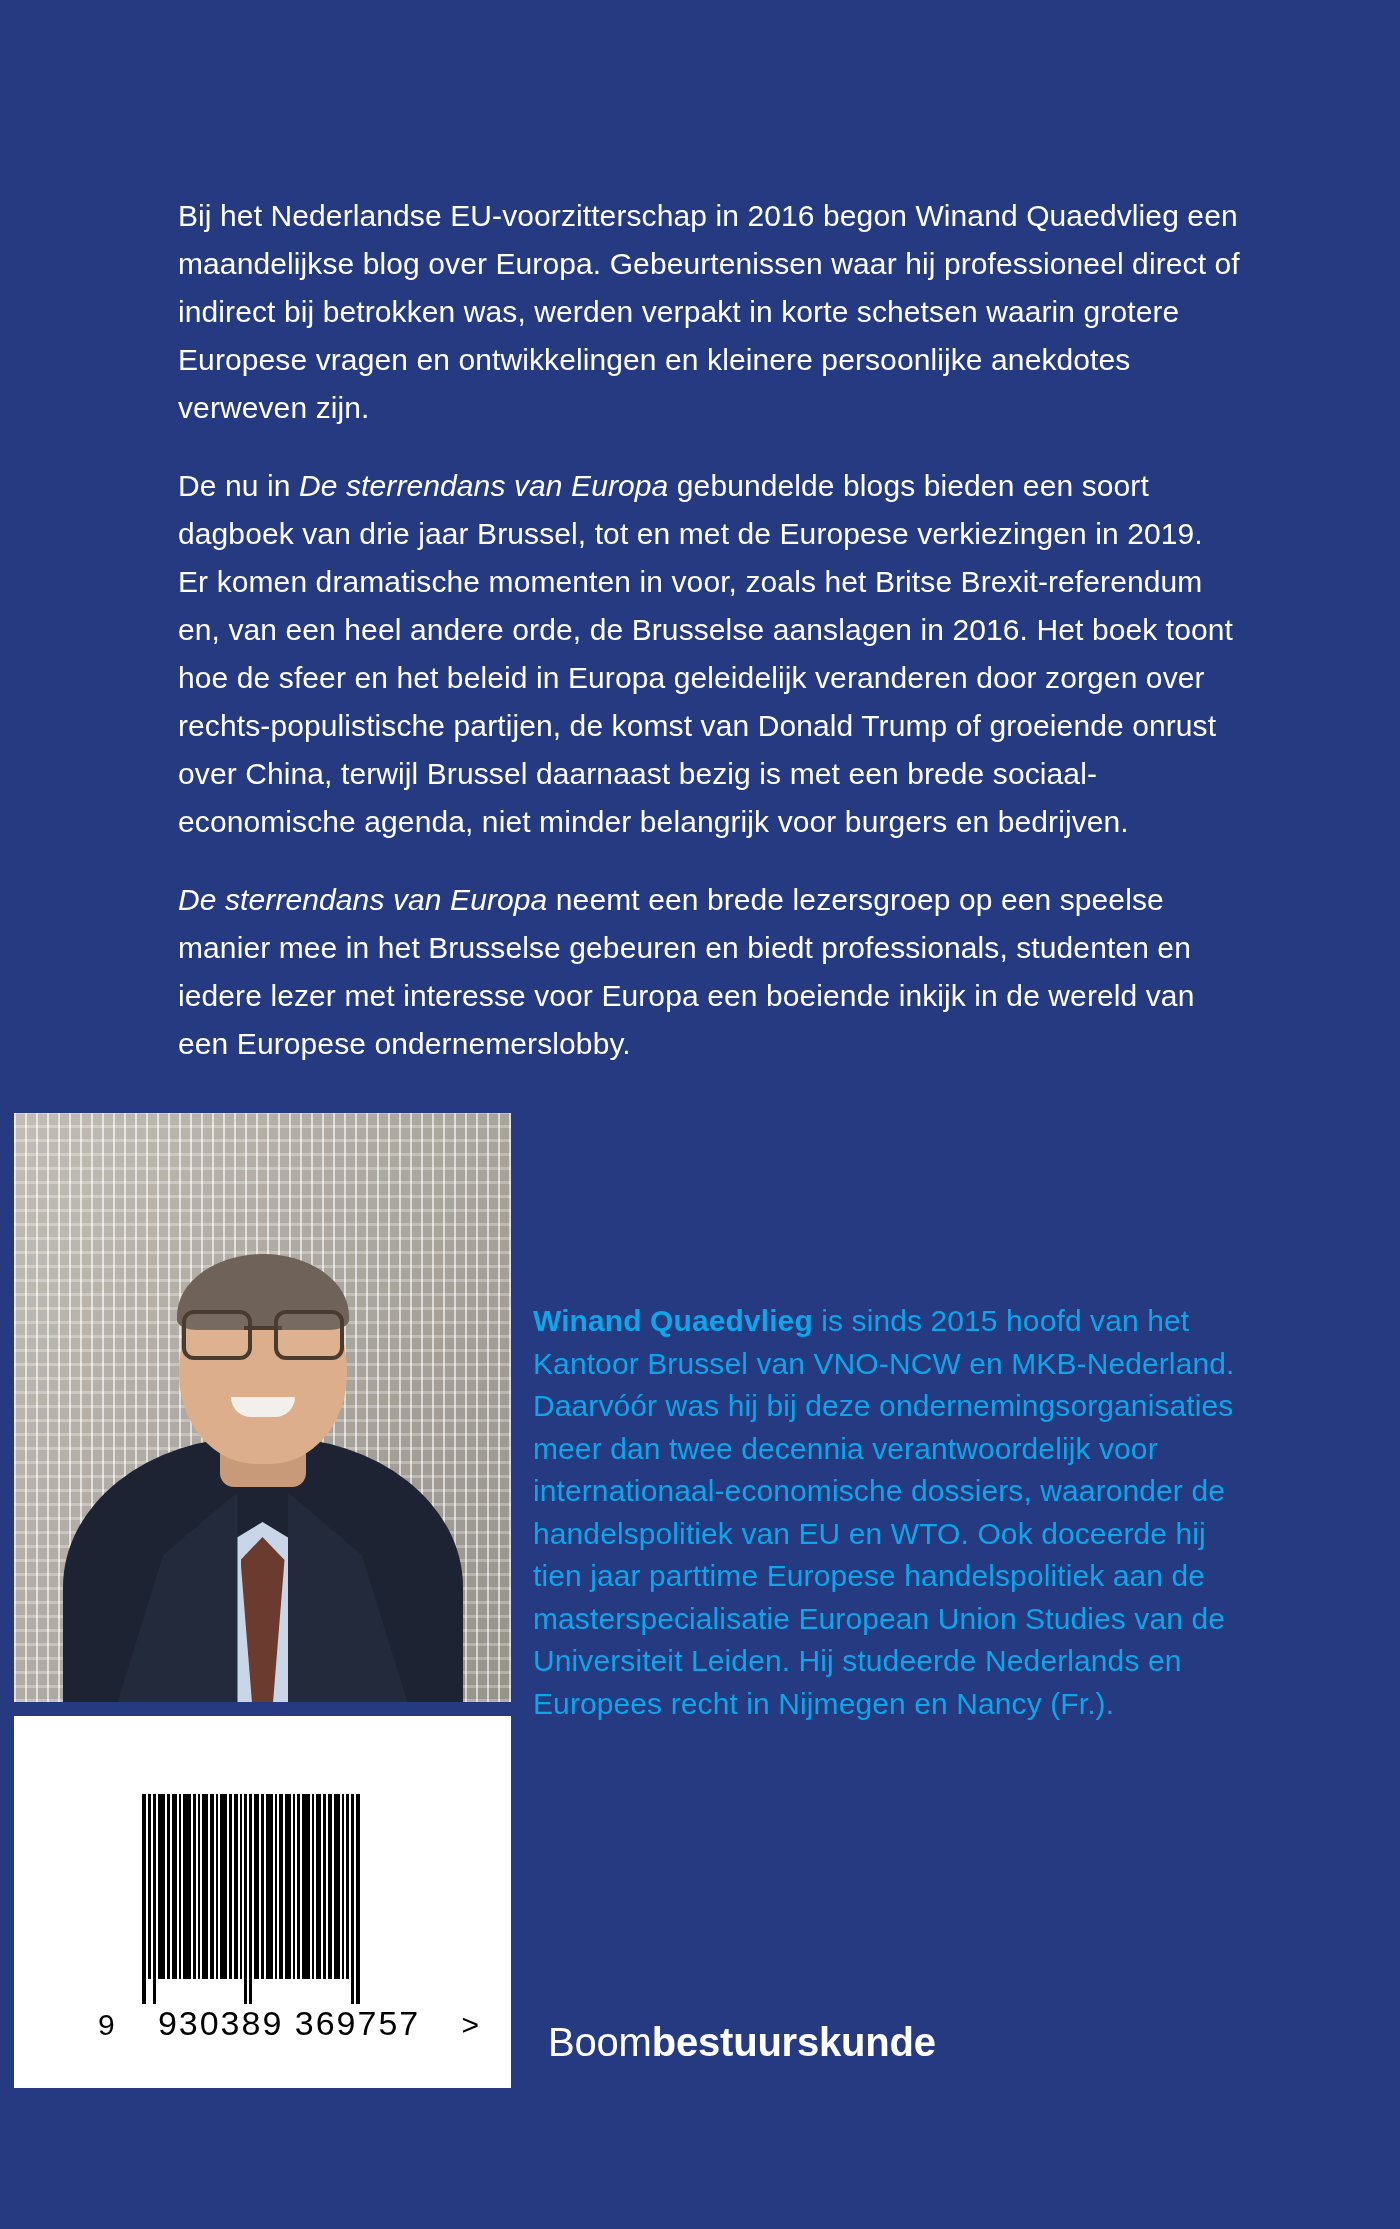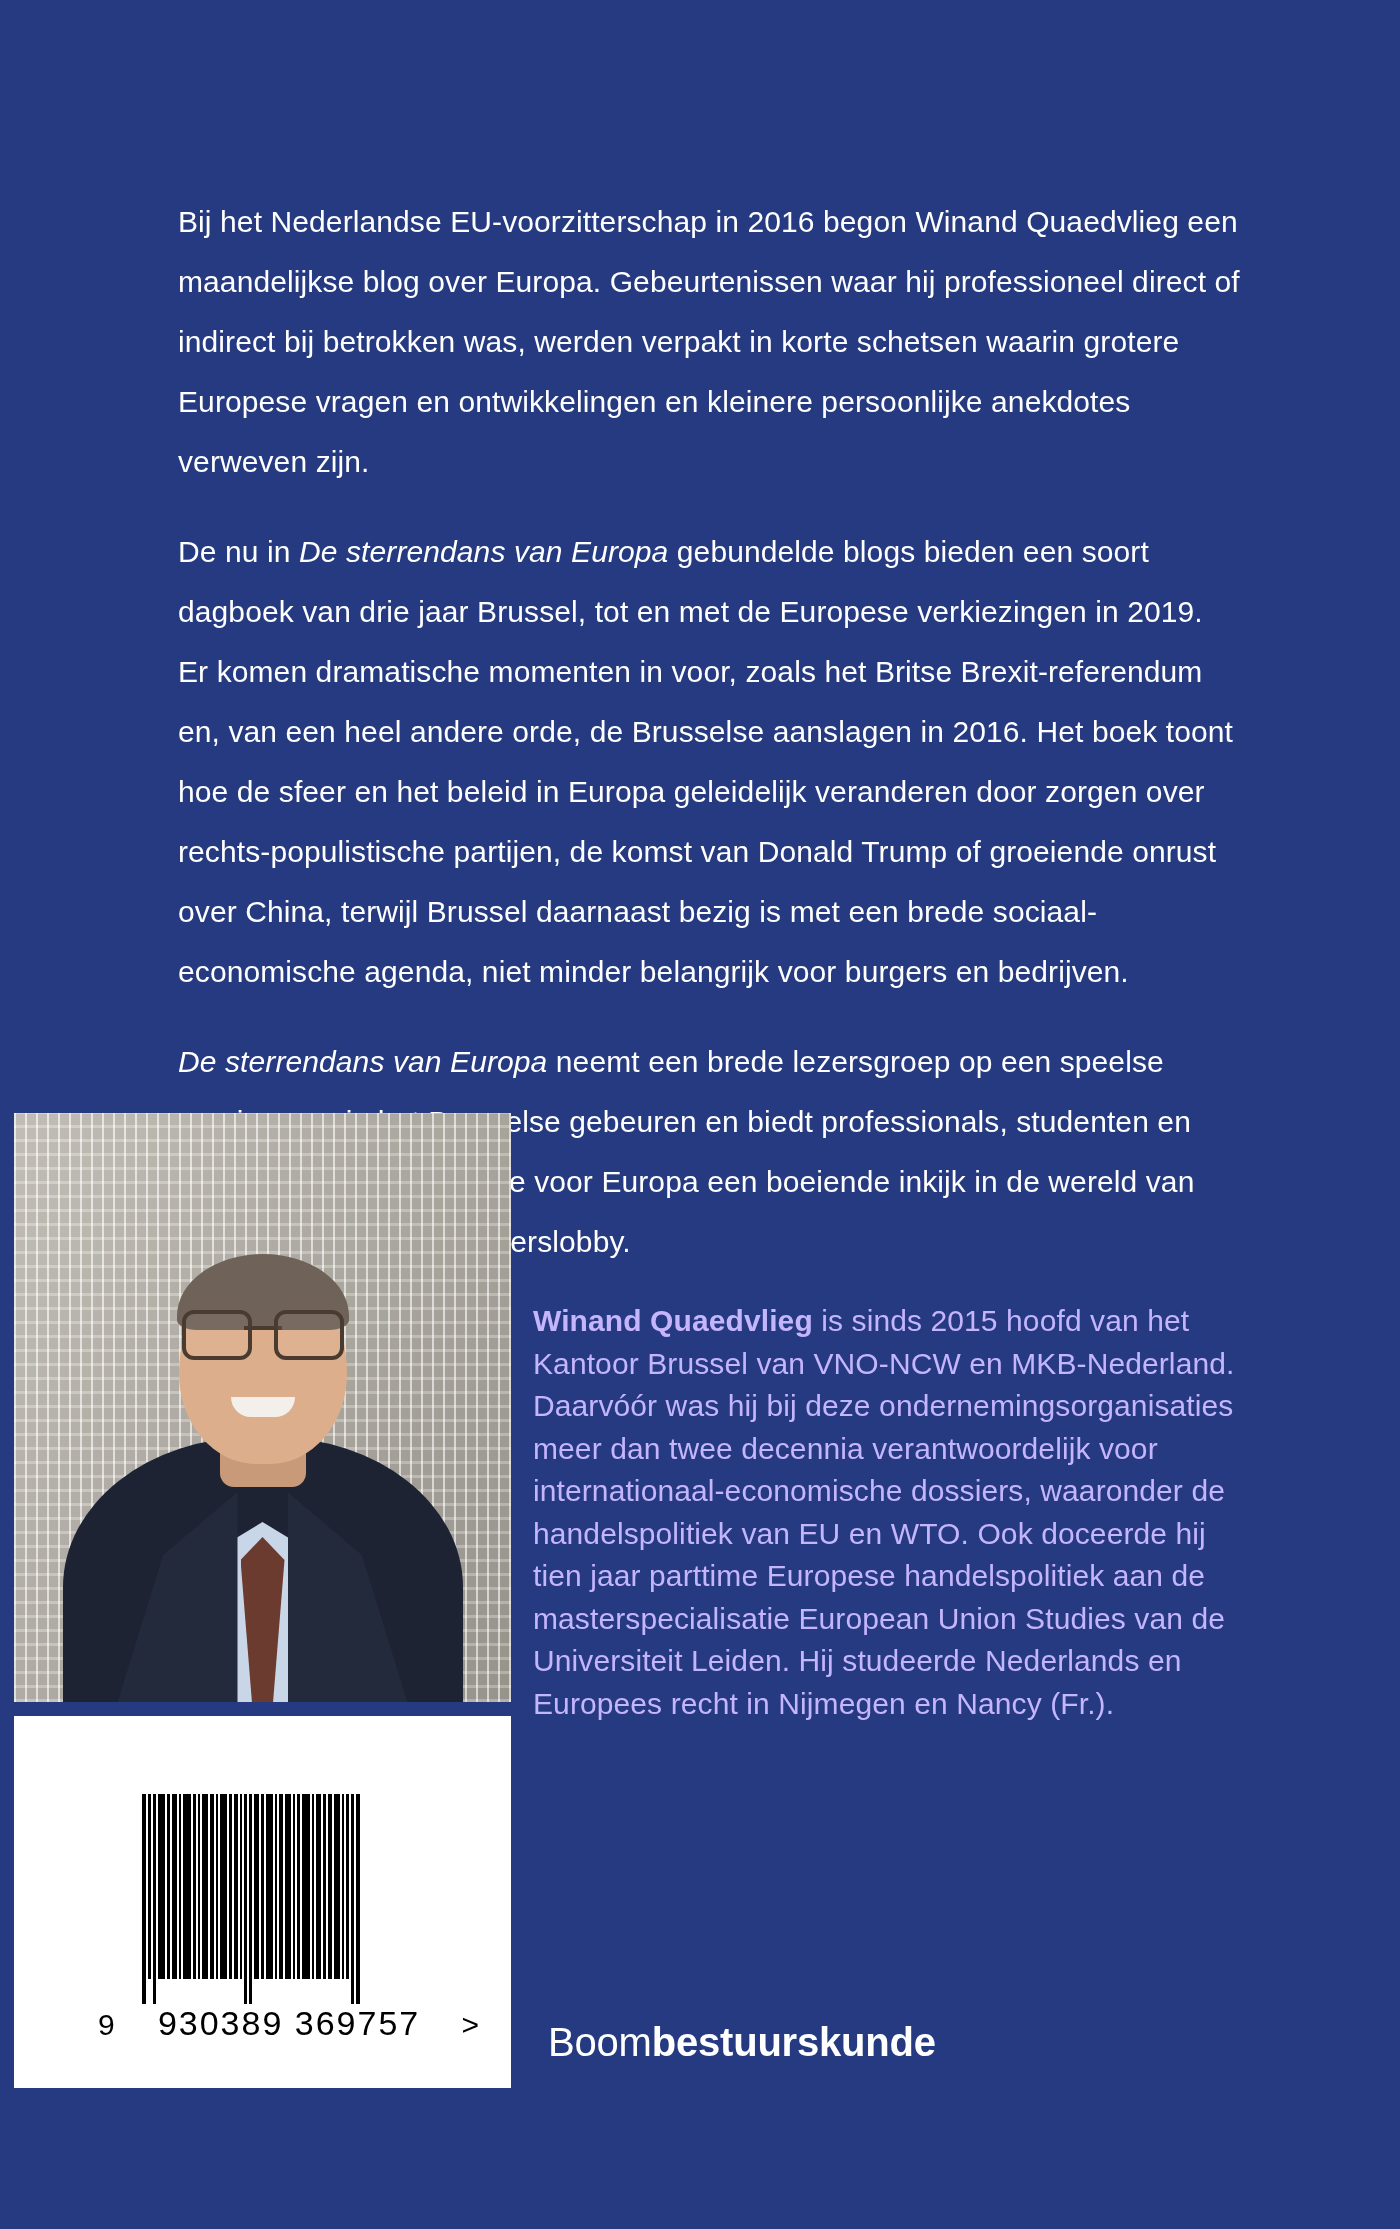--- a/index.html
+++ b/index.html
@@ -23,21 +23,21 @@
   }
 
   
   .blurb {
     position: absolute;
     left: 178px;
     top: 192px;
     width: 1062px;
     color: #ffffff;
     font-size: 30px;
-    line-height: 60px;
+    line-height: 48px;
     letter-spacing: 0.1px;
   }
   .blurb p {
     margin: 0 0 30px 0;
   }
   .blurb p:last-child {
     margin-bottom: 0;
   }
   .blurb em {
     font-style: italic;
@@ -48,21 +48,21 @@
     margin-left: 355px;
     width: 707px;
   }
 
   
   .bio {
     position: absolute;
     left: 533px;
     top: 1300px;
     width: 710px;
-    color: #c4b5fd;
+    color: #0ea5e9;
     font-size: 30px;
     line-height: 42.5px;
     letter-spacing: 0.1px;
   }
   .bio .name {
     font-weight: bold;
   }
 
   
   .photo-frame {

